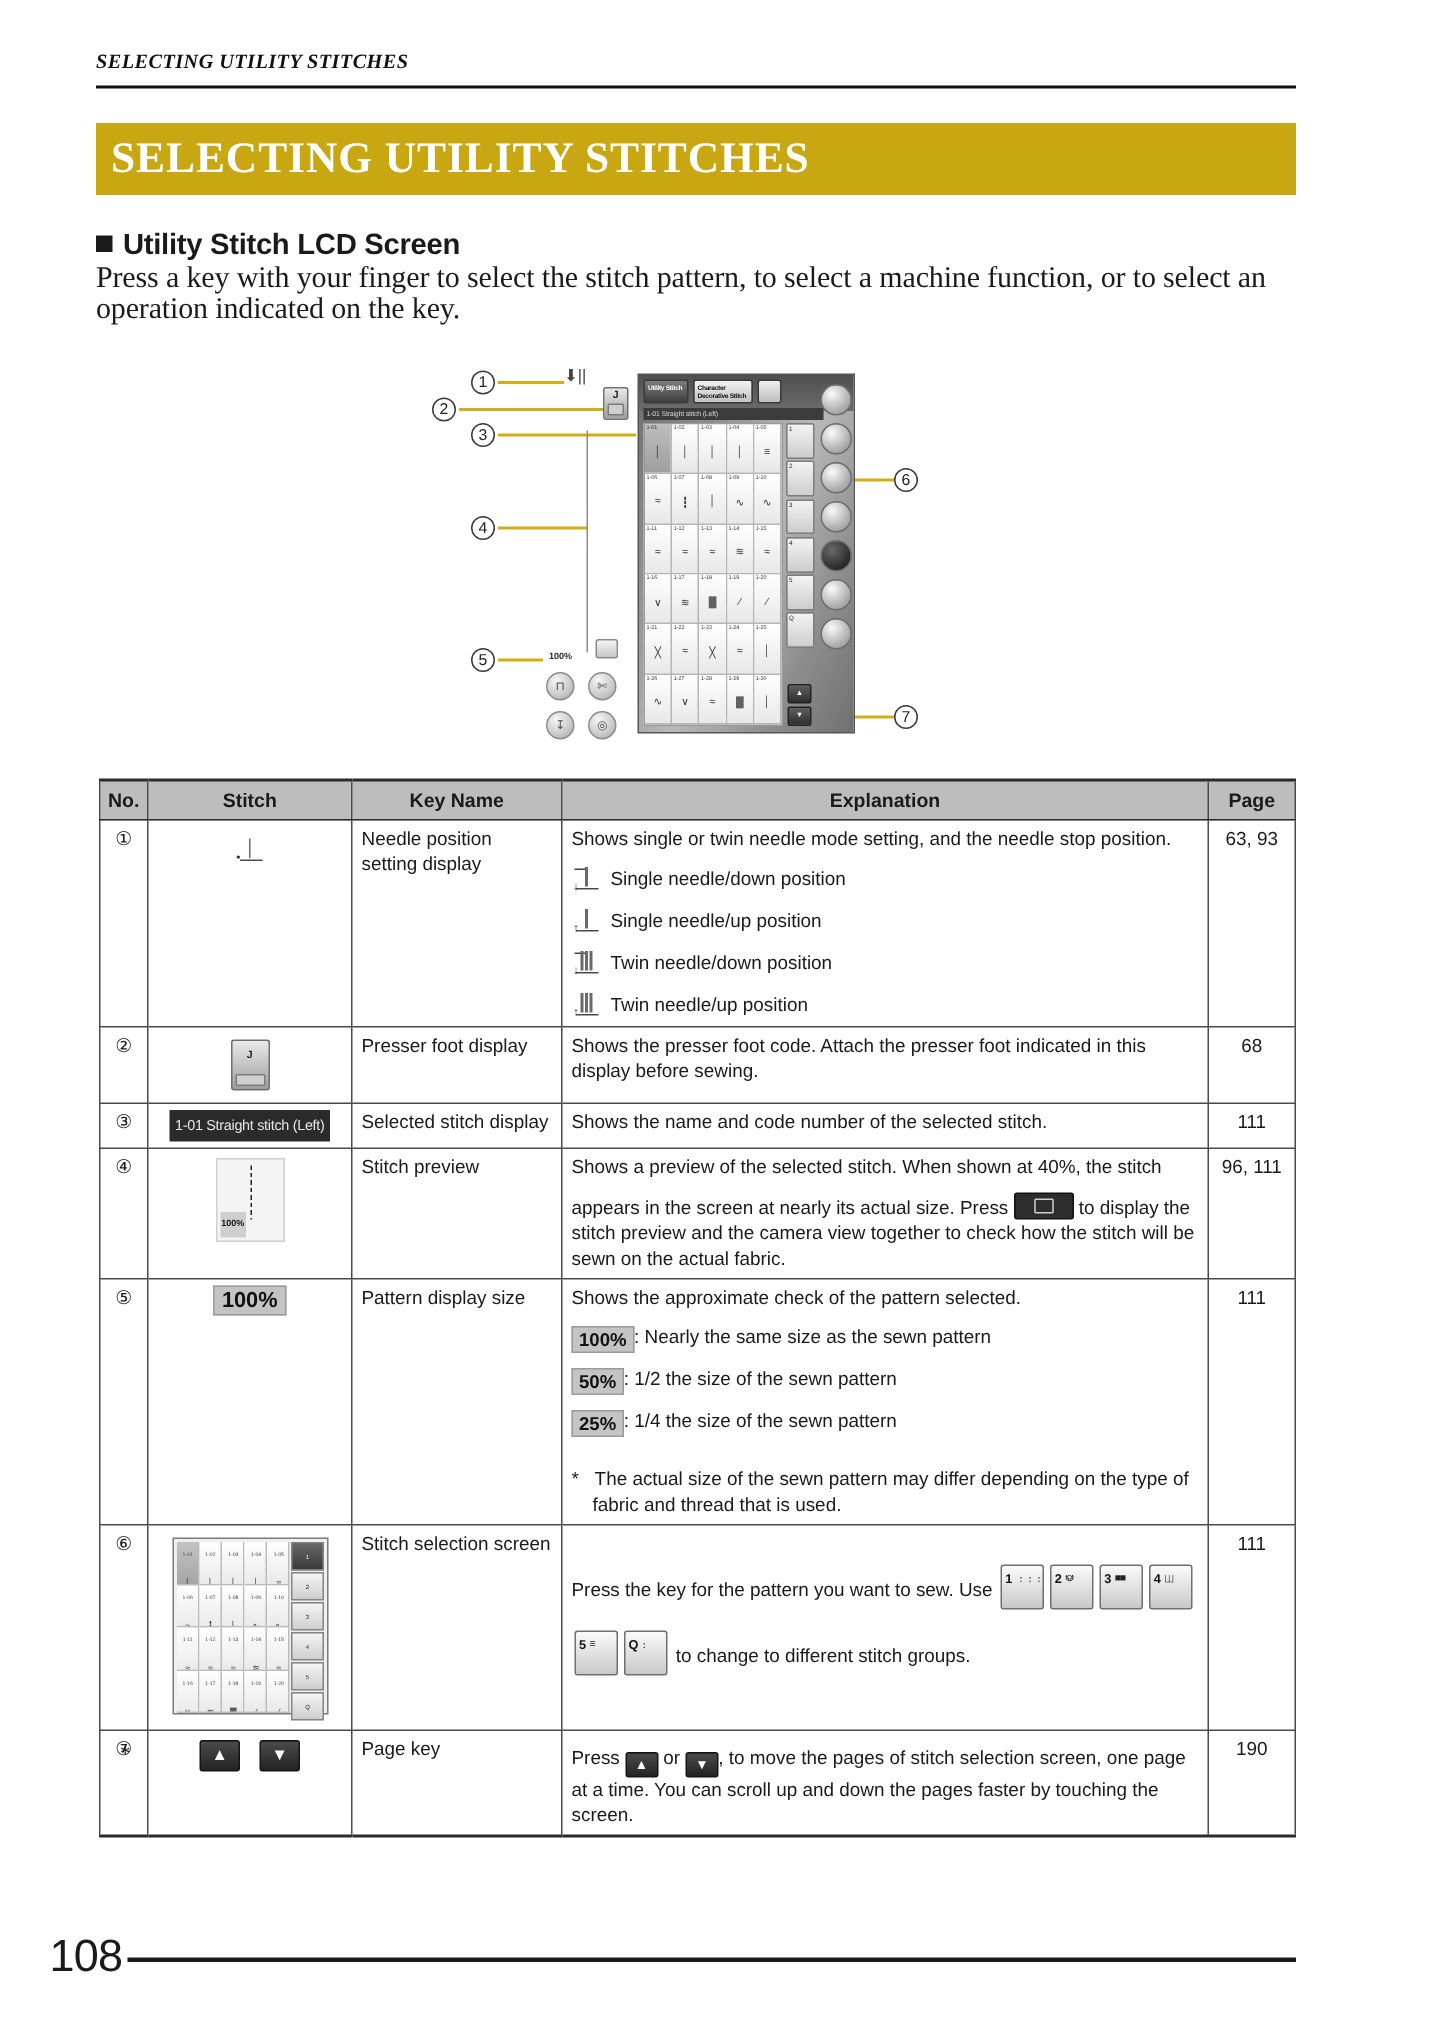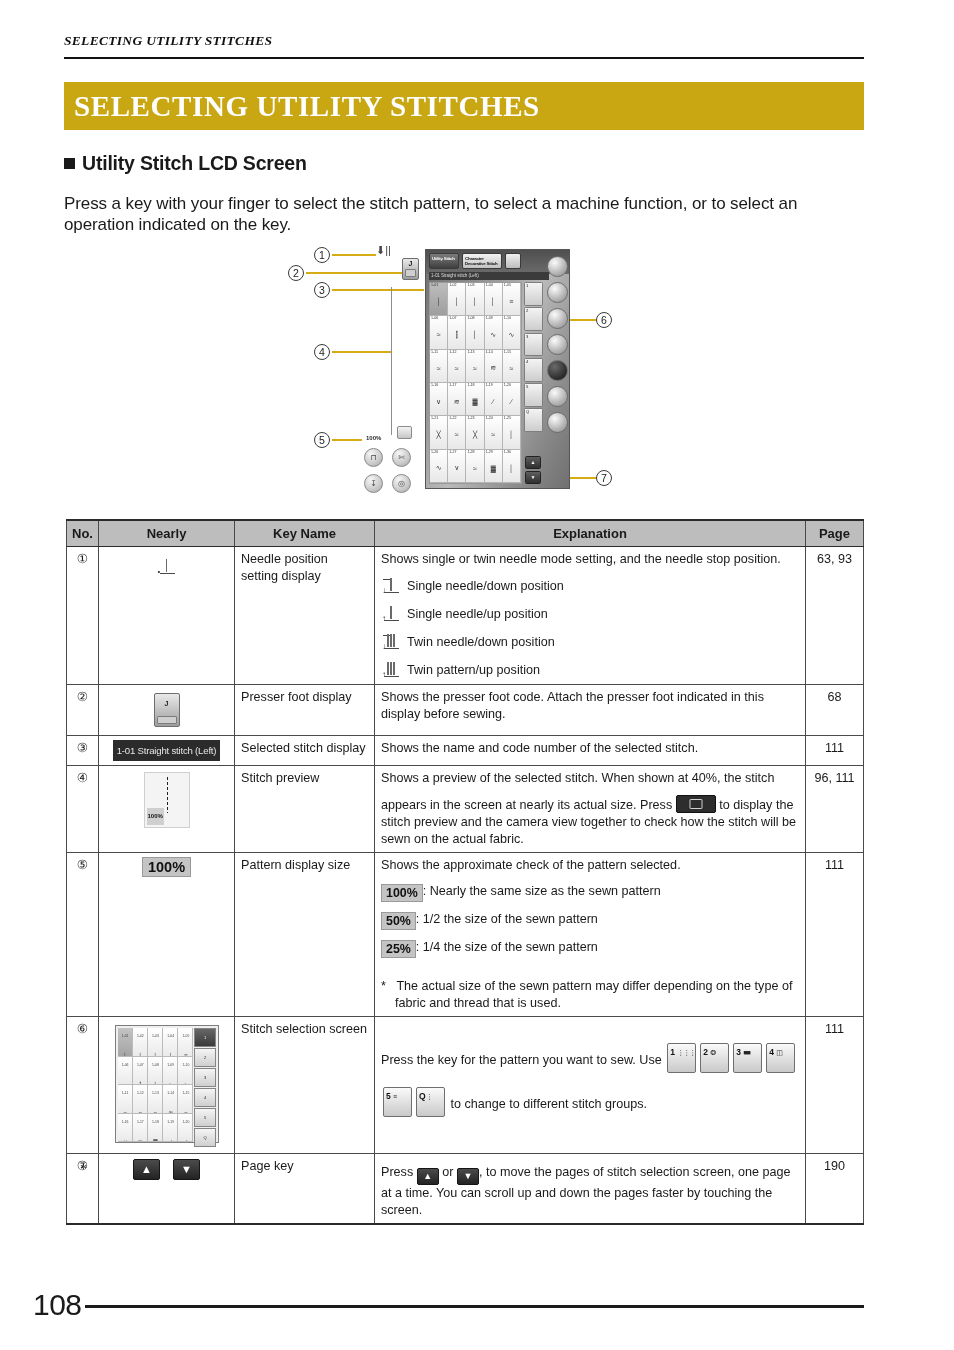--- a/index.html
+++ b/index.html
@@ -40,22 +40,22 @@
   
   .sechead {
     position:absolute; left:64px; top:152px;
     font-weight:700; font-size:19.5px; letter-spacing:-.2px;
   }
   .sechead .sq {
     display:inline-block; width:11px; height:11px; background:#1a1a1a;
     margin-right:7px; vertical-align:1px;
   }
   .intro {
-    position:absolute; left:64px; top:194px; width:790px;
-    font-size:17px; line-height:20.5px; letter-spacing:-.1px;
+    position:absolute; left:64px; top:175px; width:790px;
+    font-size:20px; line-height:20.5px; letter-spacing:-.1px;font-family:Liberation Serif, serif;
   }
 
   
   .diagram { position:absolute; left:280px; top:240px; width:400px; height:265px; }
   .cnum {
     position:absolute; width:16px; height:16px; border:1.2px solid #3a3a3a;
     border-radius:50%; font-size:10.5px; line-height:14px; text-align:center;
     color:#222; background:#fff;
   }
   .lead { position:absolute; background:#d6ac15; height:2px; }
@@ -368,21 +368,21 @@
       <div class="rbtn" style="top:132px;"></div>
       <div class="rbtn" style="top:158px;"></div>
     </div>
   </div>
 </div>
 
 <table class="spec">
   <thead>
     <tr>
       <th class="c-no">No.</th>
-      <th class="c-disp">Nearly</th>
+      <th class="c-disp">Stitch</th>
       <th class="c-key">Key Name</th>
       <th class="c-exp">Explanation</th>
       <th class="c-page">Page</th>
     </tr>
   </thead>
   <tbody>
 
     <tr>
       <td class="c-no">①</td>
       <td class="c-disp">
@@ -428,21 +428,21 @@
         </div>
 
         <div class="needle-row">
           <span class="nico">
             <span class="dot">↑</span>
             <span class="pin3"></span>
             <span class="pin"></span>
             <span class="pin2"></span>
             <span class="base"></span>
           </span>
-          <span>Twin pattern/up position</span>
+          <span>Twin needle/up position</span>
         </div>
       </td>
       <td class="c-page">63, 93</td>
     </tr>
 
     <tr>
       <td class="c-no">②</td>
       <td class="c-disp">
         <div class="foot-ico" style="position:relative; margin:4px auto; left:0; top:0; width:26px; height:34px;"></div>
       </td>

